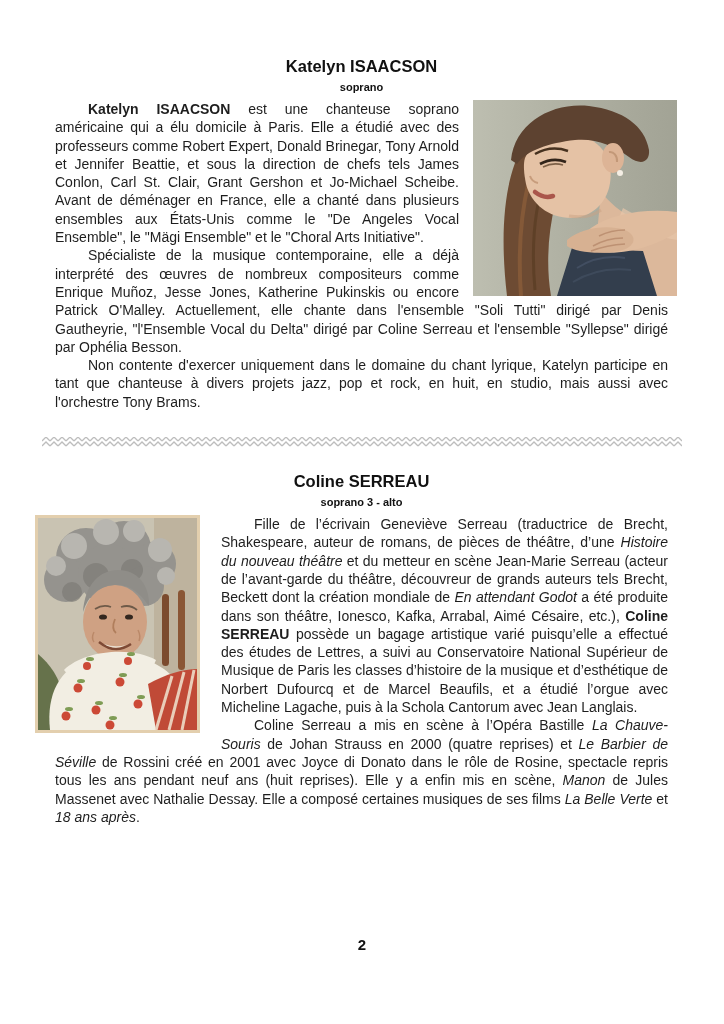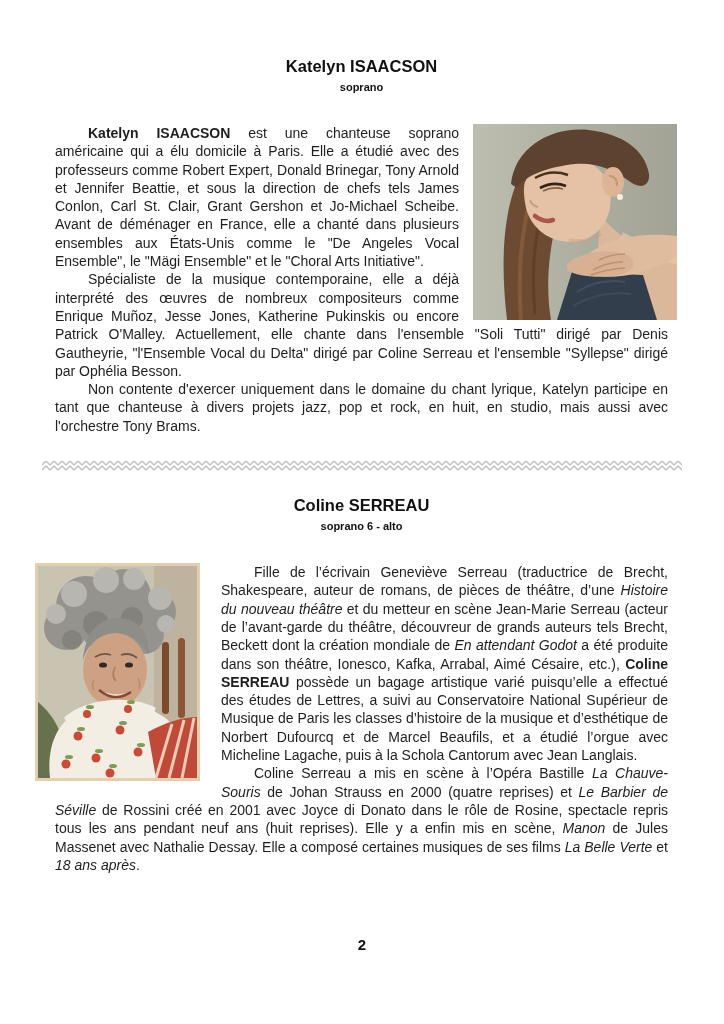--- a/index.html
+++ b/index.html
@@ -30,21 +30,21 @@
   }
   .section-subtitle {
     text-align: center;
     font-weight: bold;
     font-size: 11px;
     line-height: 17px;
     margin-top: 2px;
     color: #111111;
   }
   .body-block {
-    margin-top: 28px;
+    margin-top: 4px;
     font-size: 14px;
     line-height: 18.3px;
   }
   .body-block p {
     margin: 0;
     text-align: justify;
     text-indent: 33px;
   }
   .b { font-weight: bold; }
   .i { font-style: italic; }
@@ -138,21 +138,21 @@
             <polyline points="0,4 4,0 8,4" fill="none" stroke="#bdbdbd" stroke-width="1.3"></polyline>
             <polyline points="0,9 4,5 8,9" fill="none" stroke="#bdbdbd" stroke-width="1.3"></polyline>
           </pattern>
         </defs>
         <rect width="640" height="10" fill="url(#zz)"></rect>
       </svg>
     </div>
 
     <section class="section-coline">
       <div class="section-title">Coline SERREAU</div>
-      <div class="section-subtitle">soprano 6 - alto</div>
+      <div class="section-subtitle">soprano 3 - alto</div>
       <div class="body-block">
         <div class="photo-left">
           <svg viewBox="0 0 159 212" preserveAspectRatio="none" role="img">
             <rect width="159" height="212" fill="#c9c3b2"></rect>
             <rect x="116" width="43" height="212" fill="#beb39e"></rect>
             <rect x="124" y="76" width="7" height="72" rx="3.5" fill="#7c4b2e"></rect>
             <rect x="140" y="72" width="7" height="80" rx="3.5" fill="#8a5635"></rect>
             <g fill="#95938e">
               <circle cx="48" cy="40" r="30"></circle>
                 <circle cx="86" cy="30" r="27"></circle>

